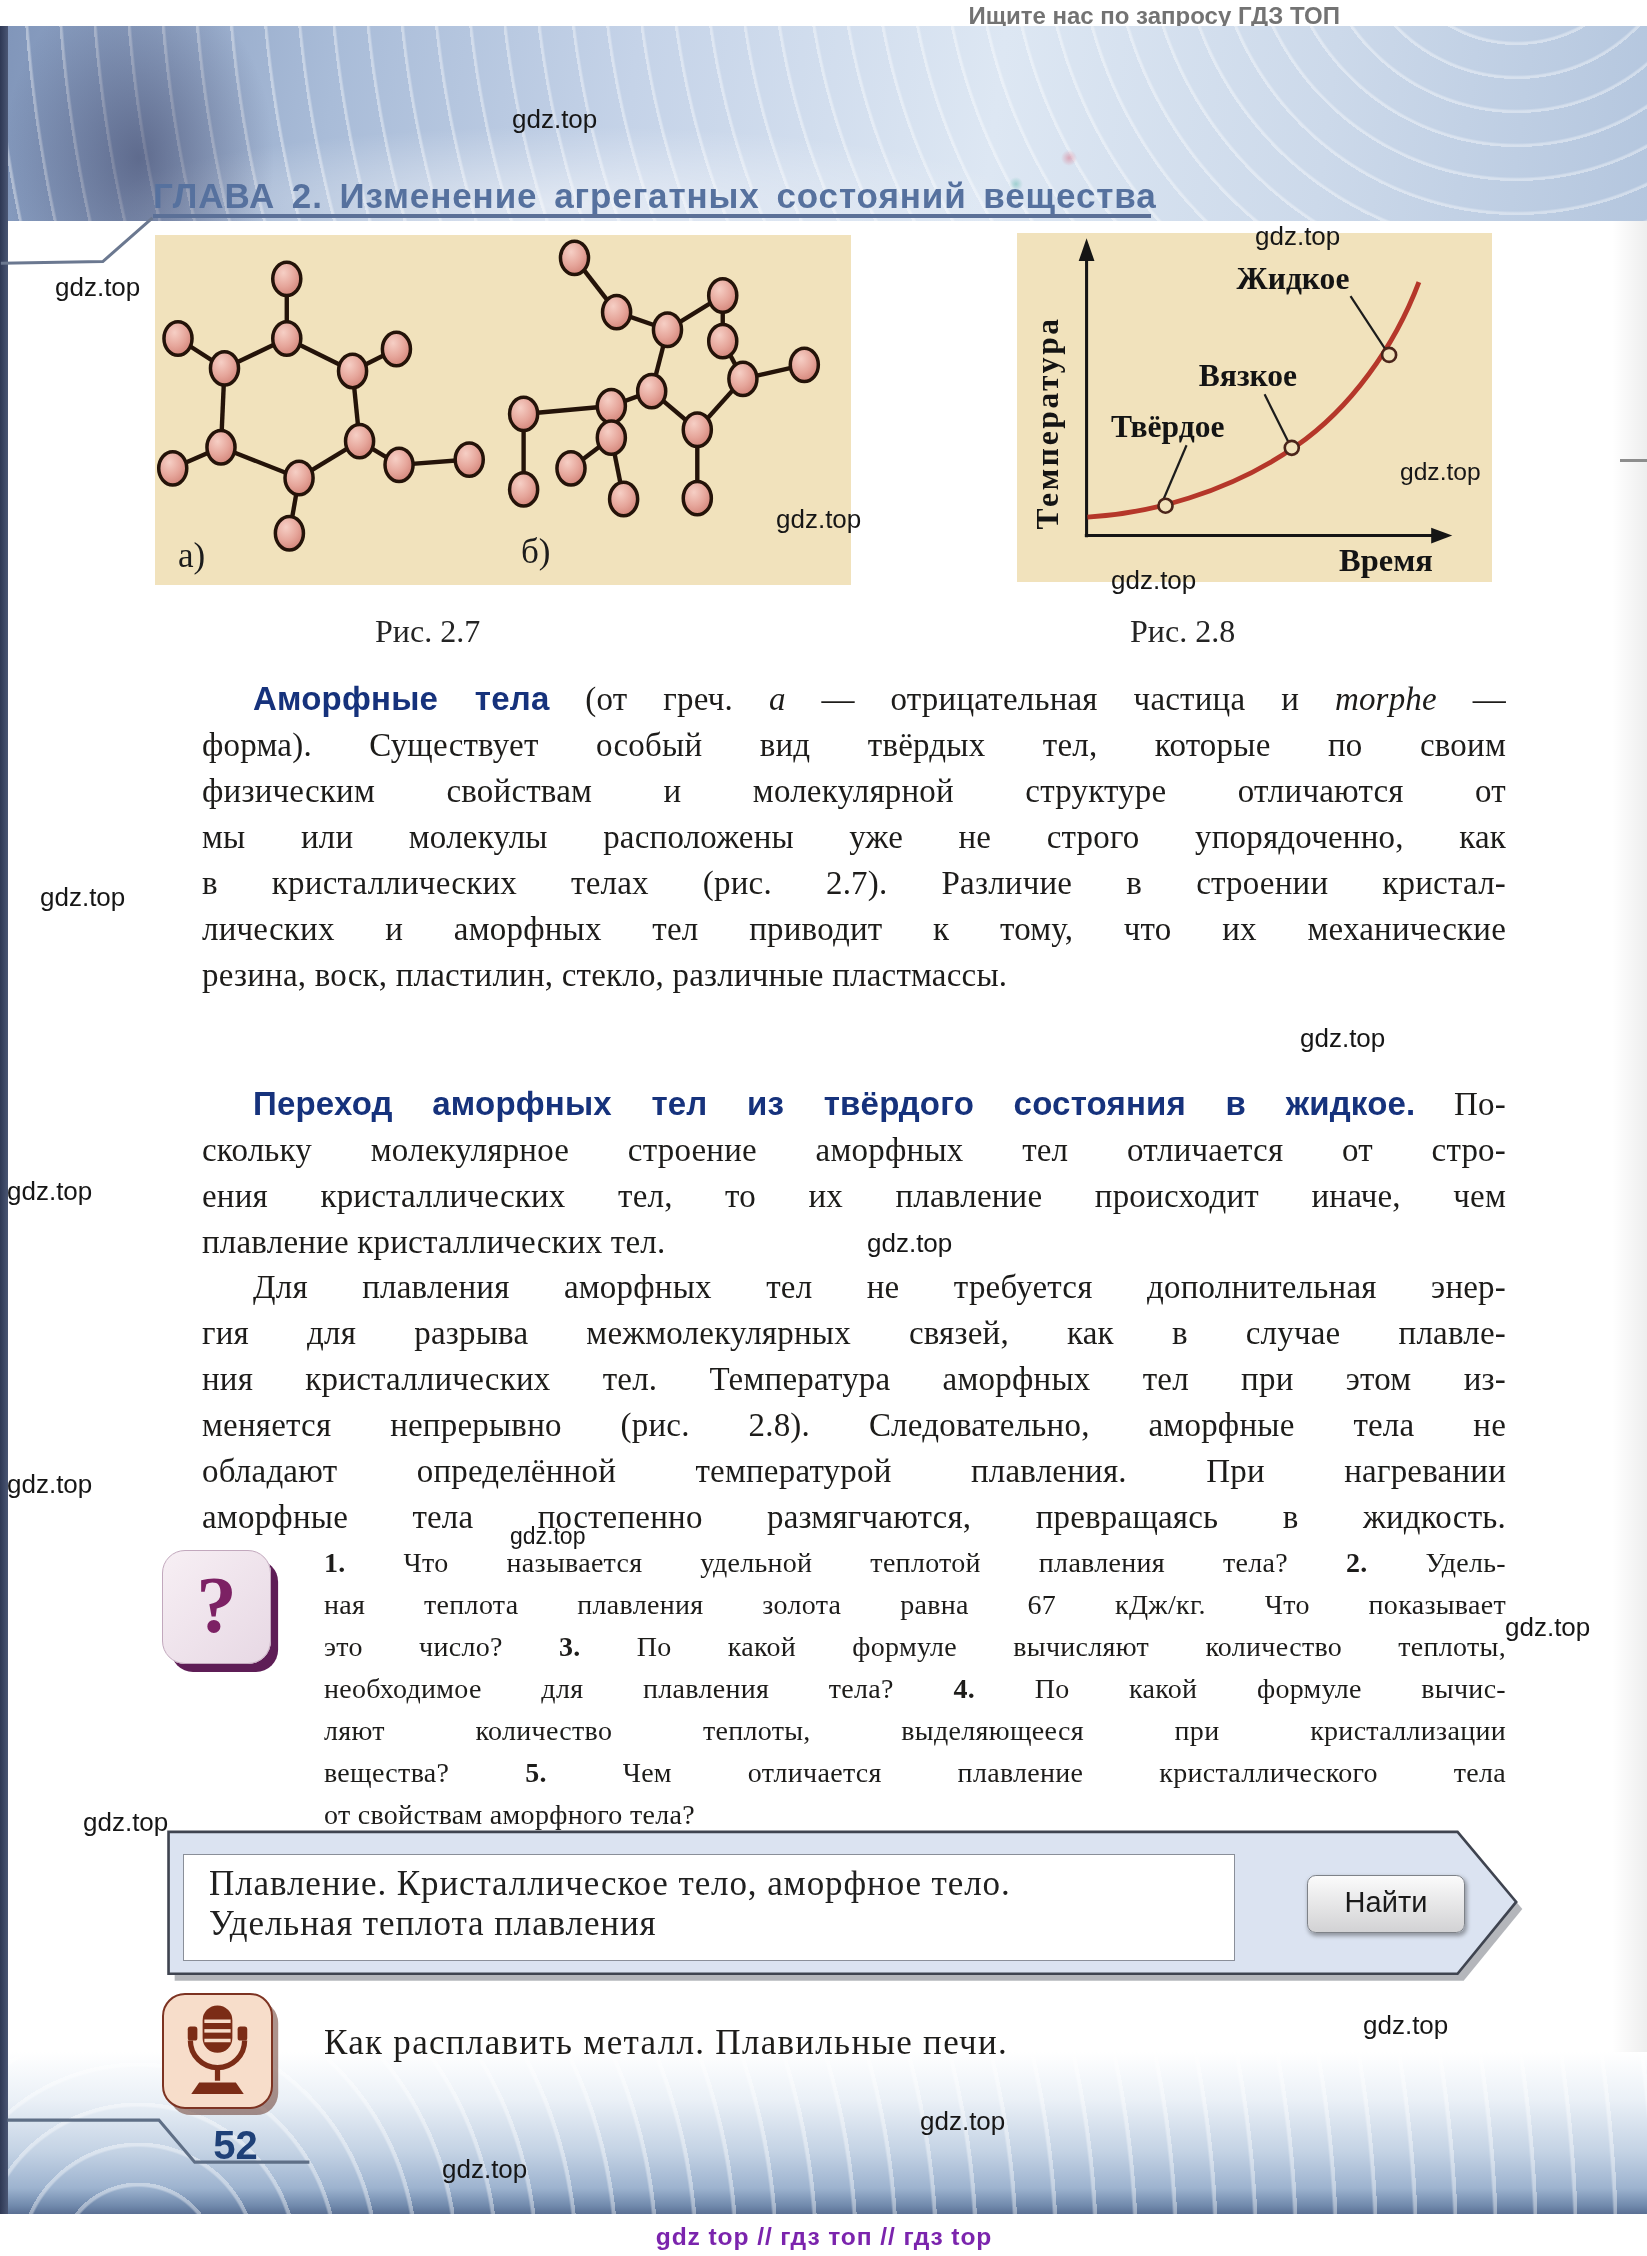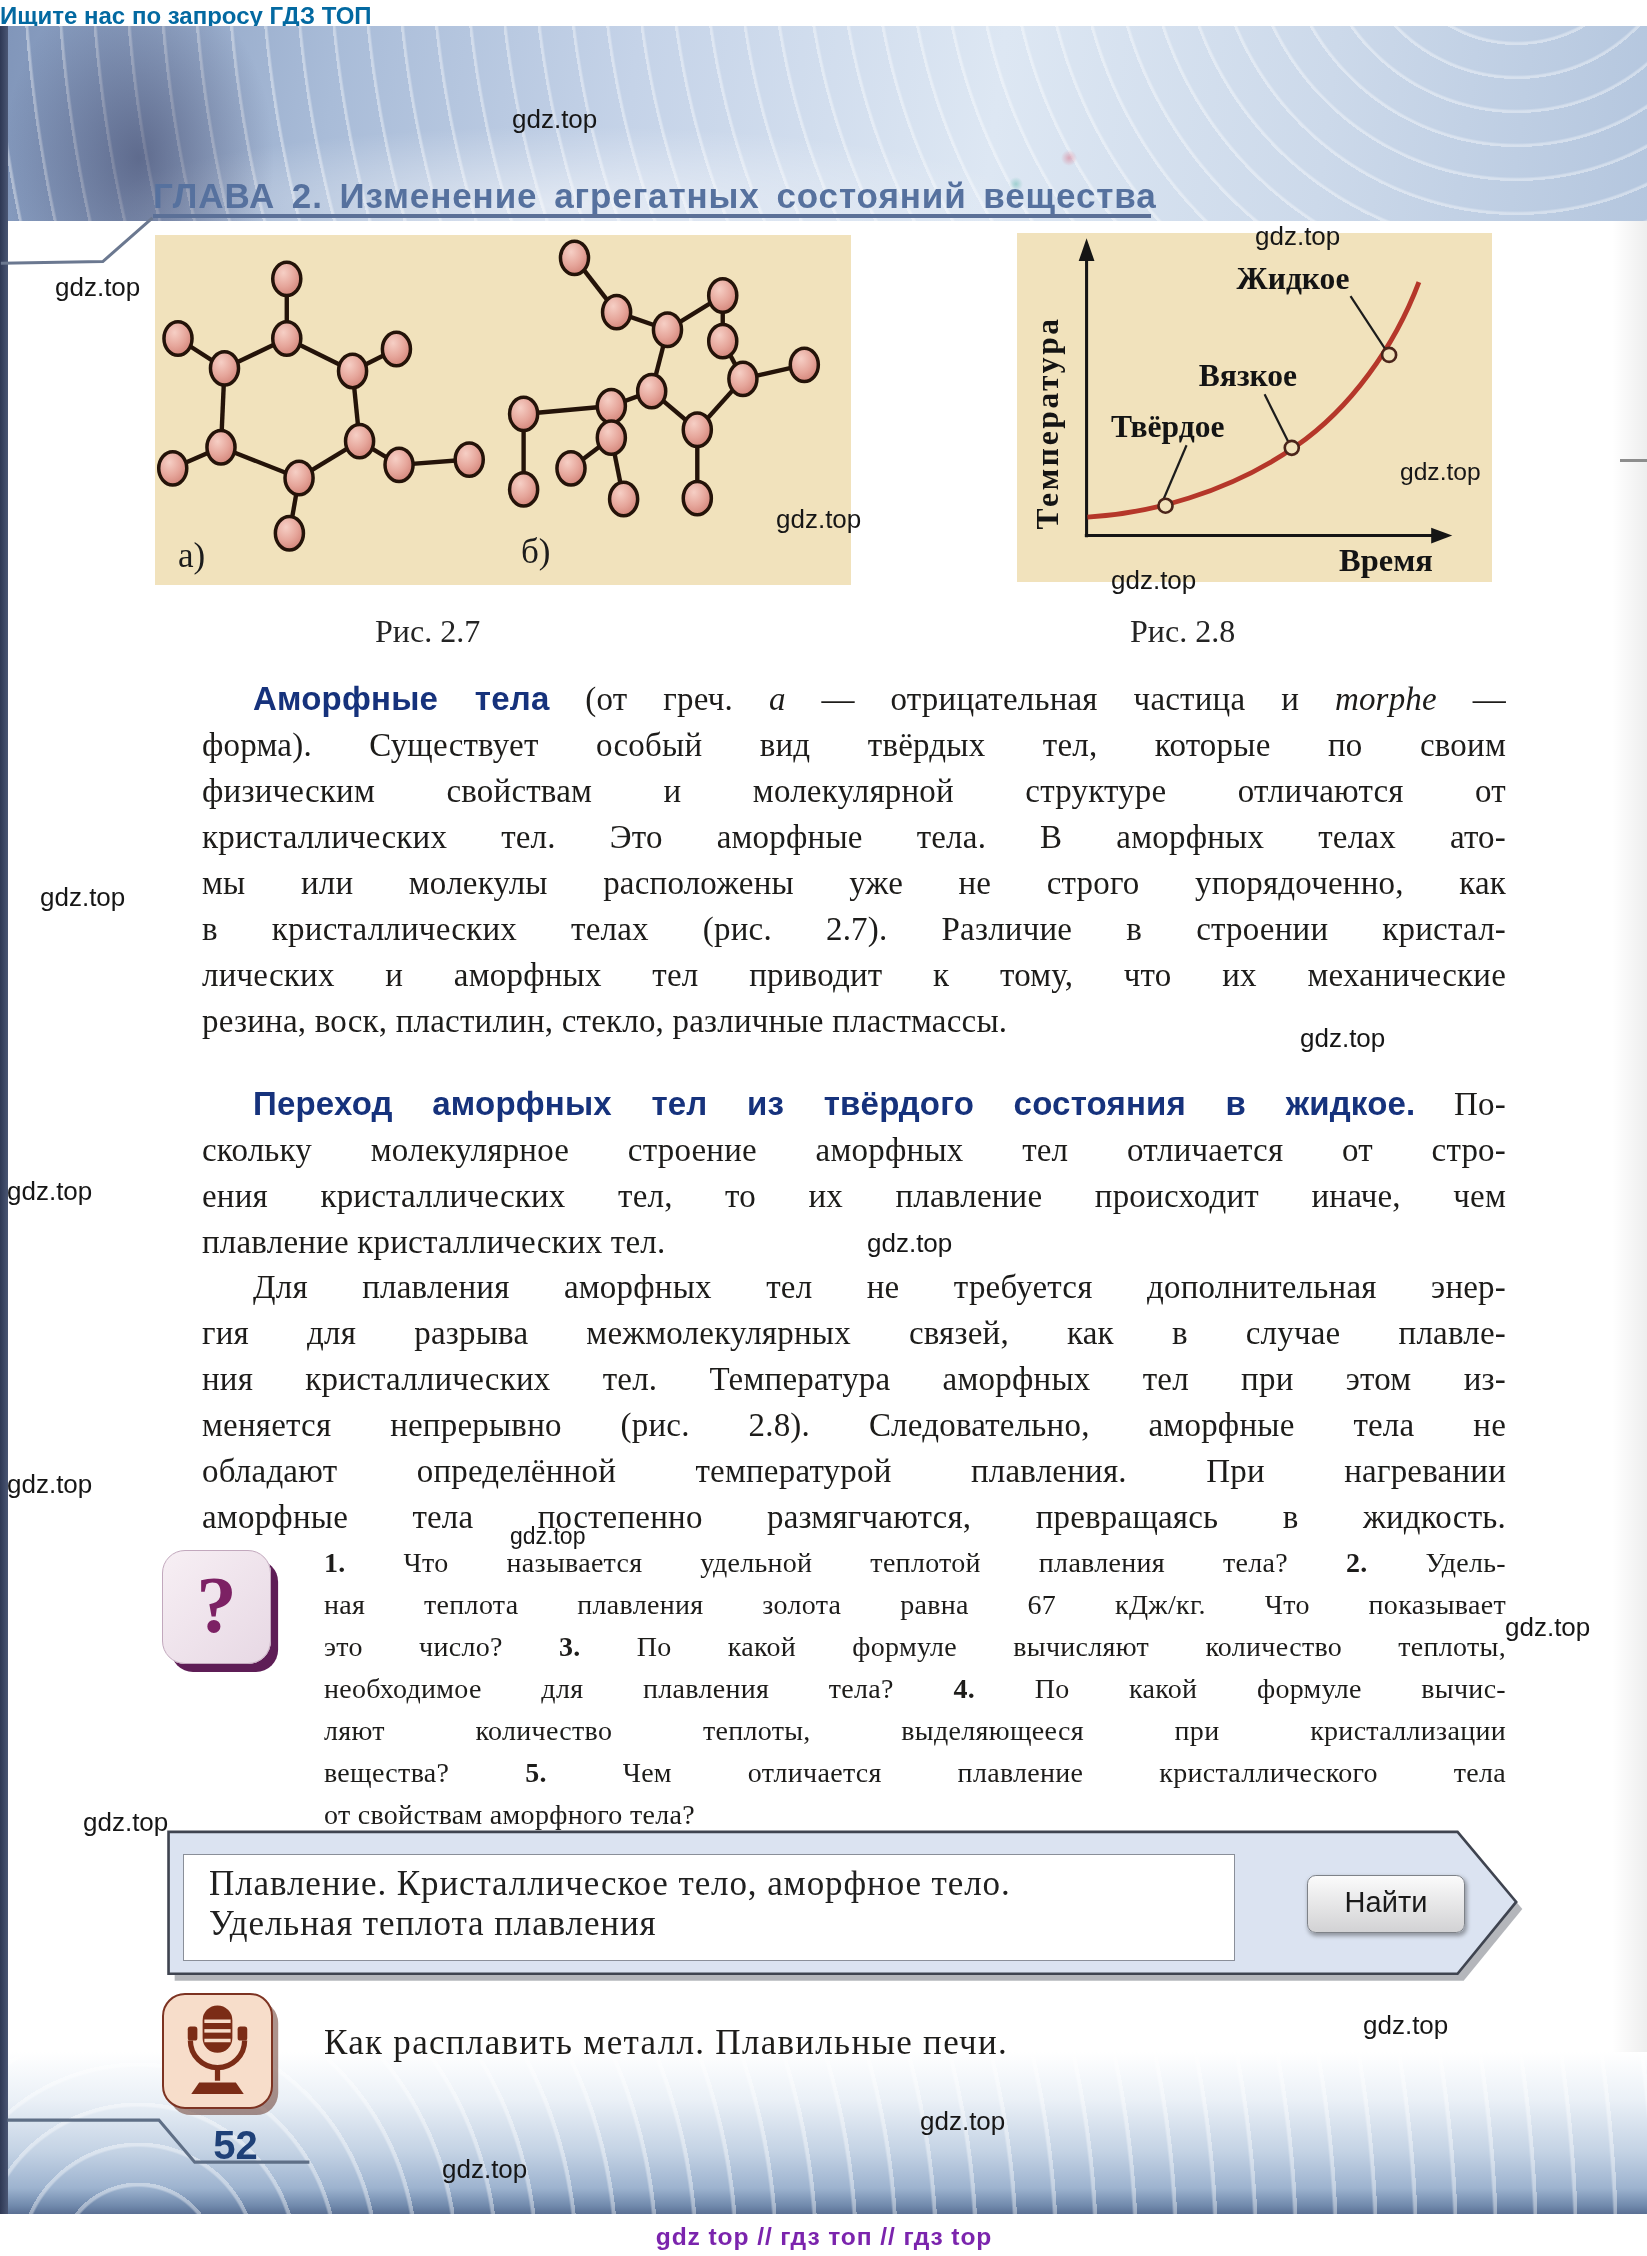--- a/index.html
+++ b/index.html
@@ -1,19 +1,19 @@
 <!DOCTYPE html>
 <html style="font-size:14px"><head>
 <meta charset="utf-8">
 <style>
   html,body{margin:0;padding:0;background:#ffffff;}
   .stage{position:relative;width:1648px;height:2257px;background:#ffffff;overflow:hidden;
          font-family:"Liberation Serif",serif;}
-  .promo{position:absolute;top:1.8px;left:0;width:1340px;text-align:left;
-         font-family:"Liberation Sans",sans-serif;font-size:24px;font-weight:600;color:#0369a1;}
+  .promo{position:absolute;top:1.8px;left:0;width:1340px;text-align:right;
+         font-family:"Liberation Sans",sans-serif;font-size:24px;font-weight:600;color:#737373;}
   .left-edge{position:absolute;left:0;top:26px;width:8px;height:2188px;
          background:linear-gradient(90deg,#2e3854,#4a5674);}
   .right-shade{position:absolute;left:1612px;top:221px;width:36px;height:1831px;
          background:linear-gradient(90deg,rgba(0,0,0,0),rgba(0,0,0,0.07));}
   .right-line{position:absolute;left:1620px;top:459px;width:27px;height:2.6px;background:#8d8d8d;}
   .header-band{position:absolute;left:7px;top:26px;width:1641px;height:195px;
      background:
        radial-gradient(circle 7px at 1062px 132px, rgba(220,120,140,.55), rgba(220,120,140,0) 8px),
        radial-gradient(circle 6.1px at 1009px 158px, rgba(110,190,180,.55), rgba(110,190,180,0) 7px),
        radial-gradient(ellipse 193px 263px at 132px 132px, rgba(52,58,94,0.55), rgba(52,58,94,0) 70%),
@@ -189,21 +189,20 @@
       <text transform="translate(46,338) rotate(-90)" font-size="36" font-weight="600" fill="#141414" letter-spacing="3">Температура</text>
       <text x="367" y="386" font-size="37" font-weight="600" fill="#141414">Время</text>
     </svg>
   </div>
   <div class="caption" style="left:1130px;top:613px;">Рис. 2.8</div>
 
   <div class="para" style="top:676px;">
     <div class="jline ind"><span class="lead">Аморфные тела</span><span> (от греч. </span><span class="it">a</span><span> — отрицательная частица и </span><span class="it">morphe</span><span> —</span></div>
     <div class="jline">форма). Существует особый вид твёрдых тел, которые по своим</div>
     <div class="jline">физическим свойствам и молекулярной структуре отличаются от</div>
-    <div class="jline">кристаллических тел. Это аморфные тела. В аморфных телах ато-</div>
     <div class="jline">мы или молекулы расположены уже не строго упорядоченно, как</div>
     <div class="jline">в кристаллических телах (рис. 2.7). Различие в строении кристал-</div>
     <div class="jline">лических и аморфных тел приводит к тому, что их механические</div>
     <div class="lline">резина, воск, пластилин, стекло, различные пластмассы.</div>
   </div>
 
   <div class="para" style="top:1081px;">
     <div class="jline ind"><span class="lead">Переход аморфных тел из твёрдого состояния в жидкое.</span><span> По-</span></div>
     <div class="jline">скольку молекулярное строение аморфных тел отличается от стро-</div>
     <div class="jline">ения кристаллических тел, то их плавление происходит иначе, чем</div>

